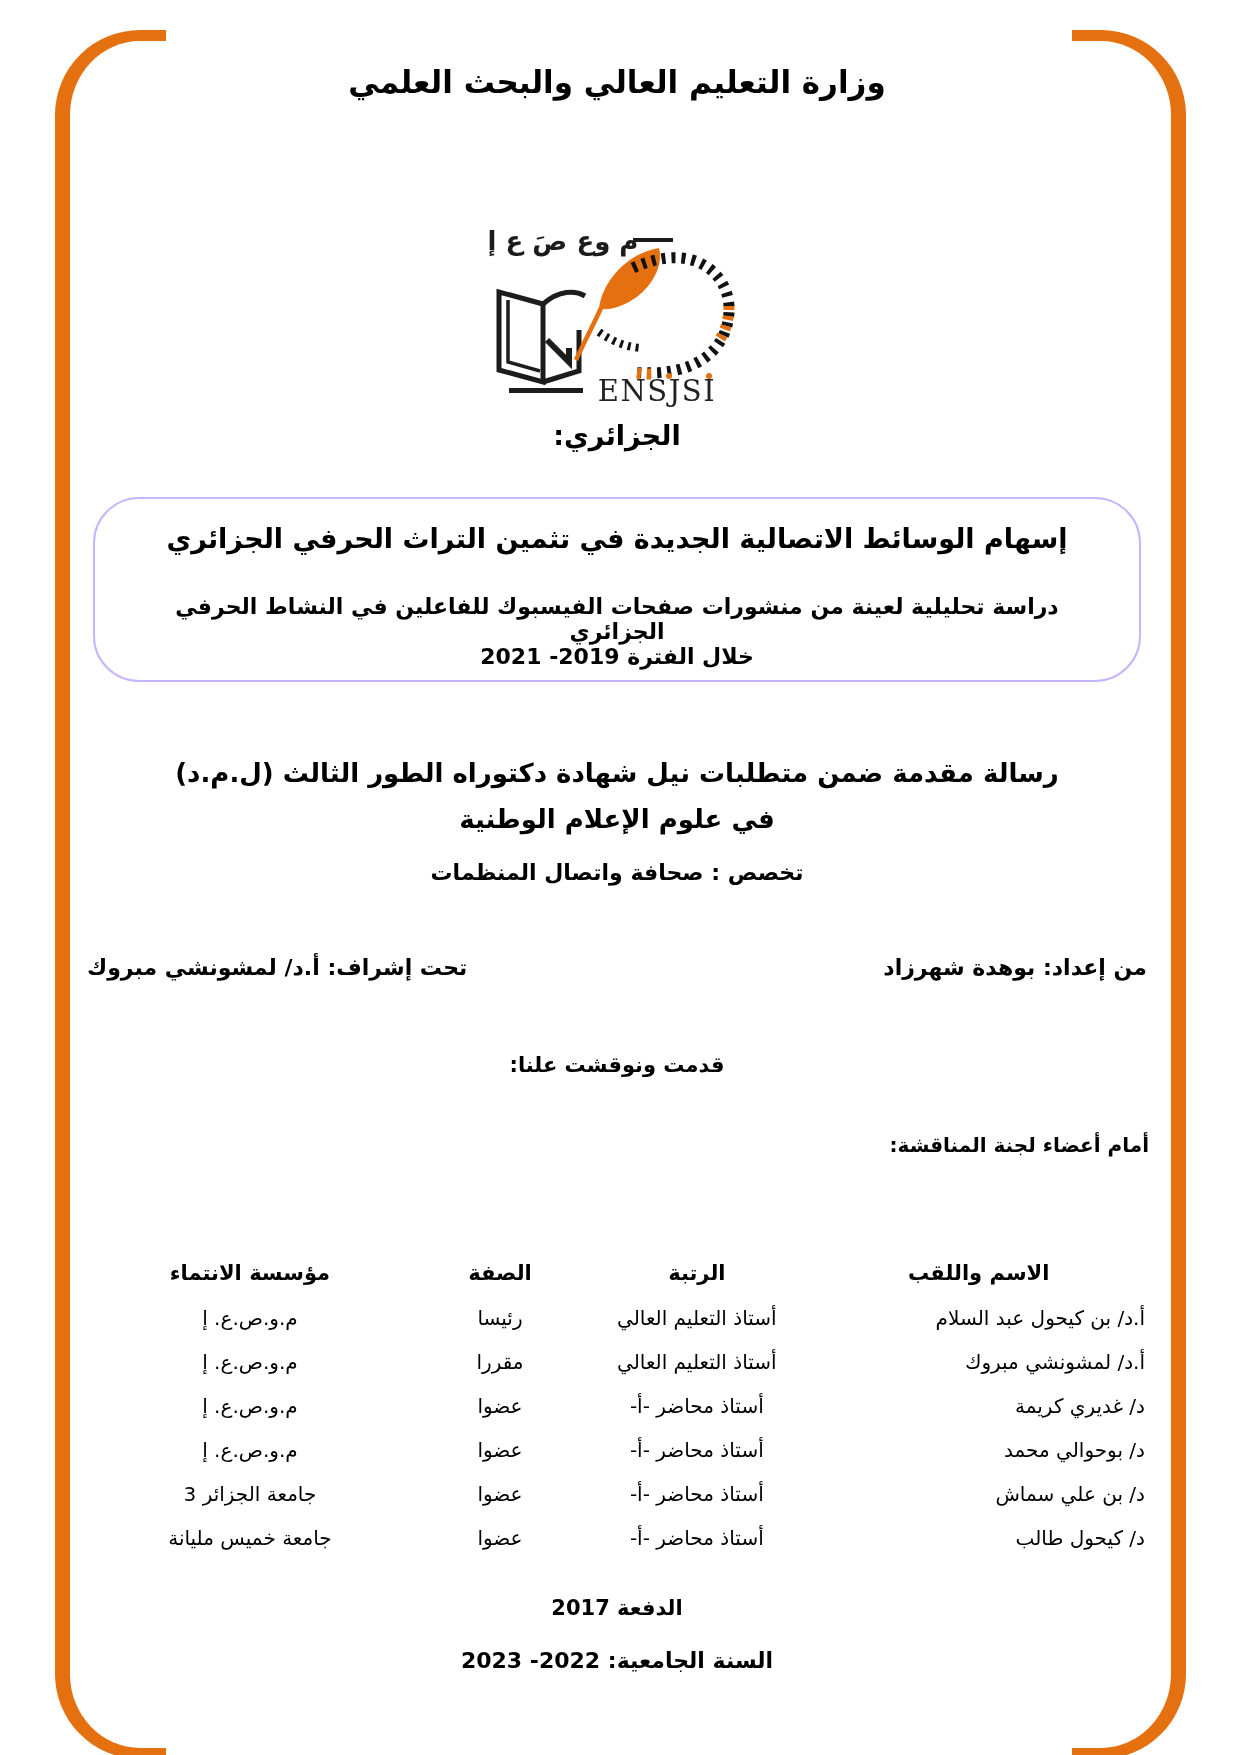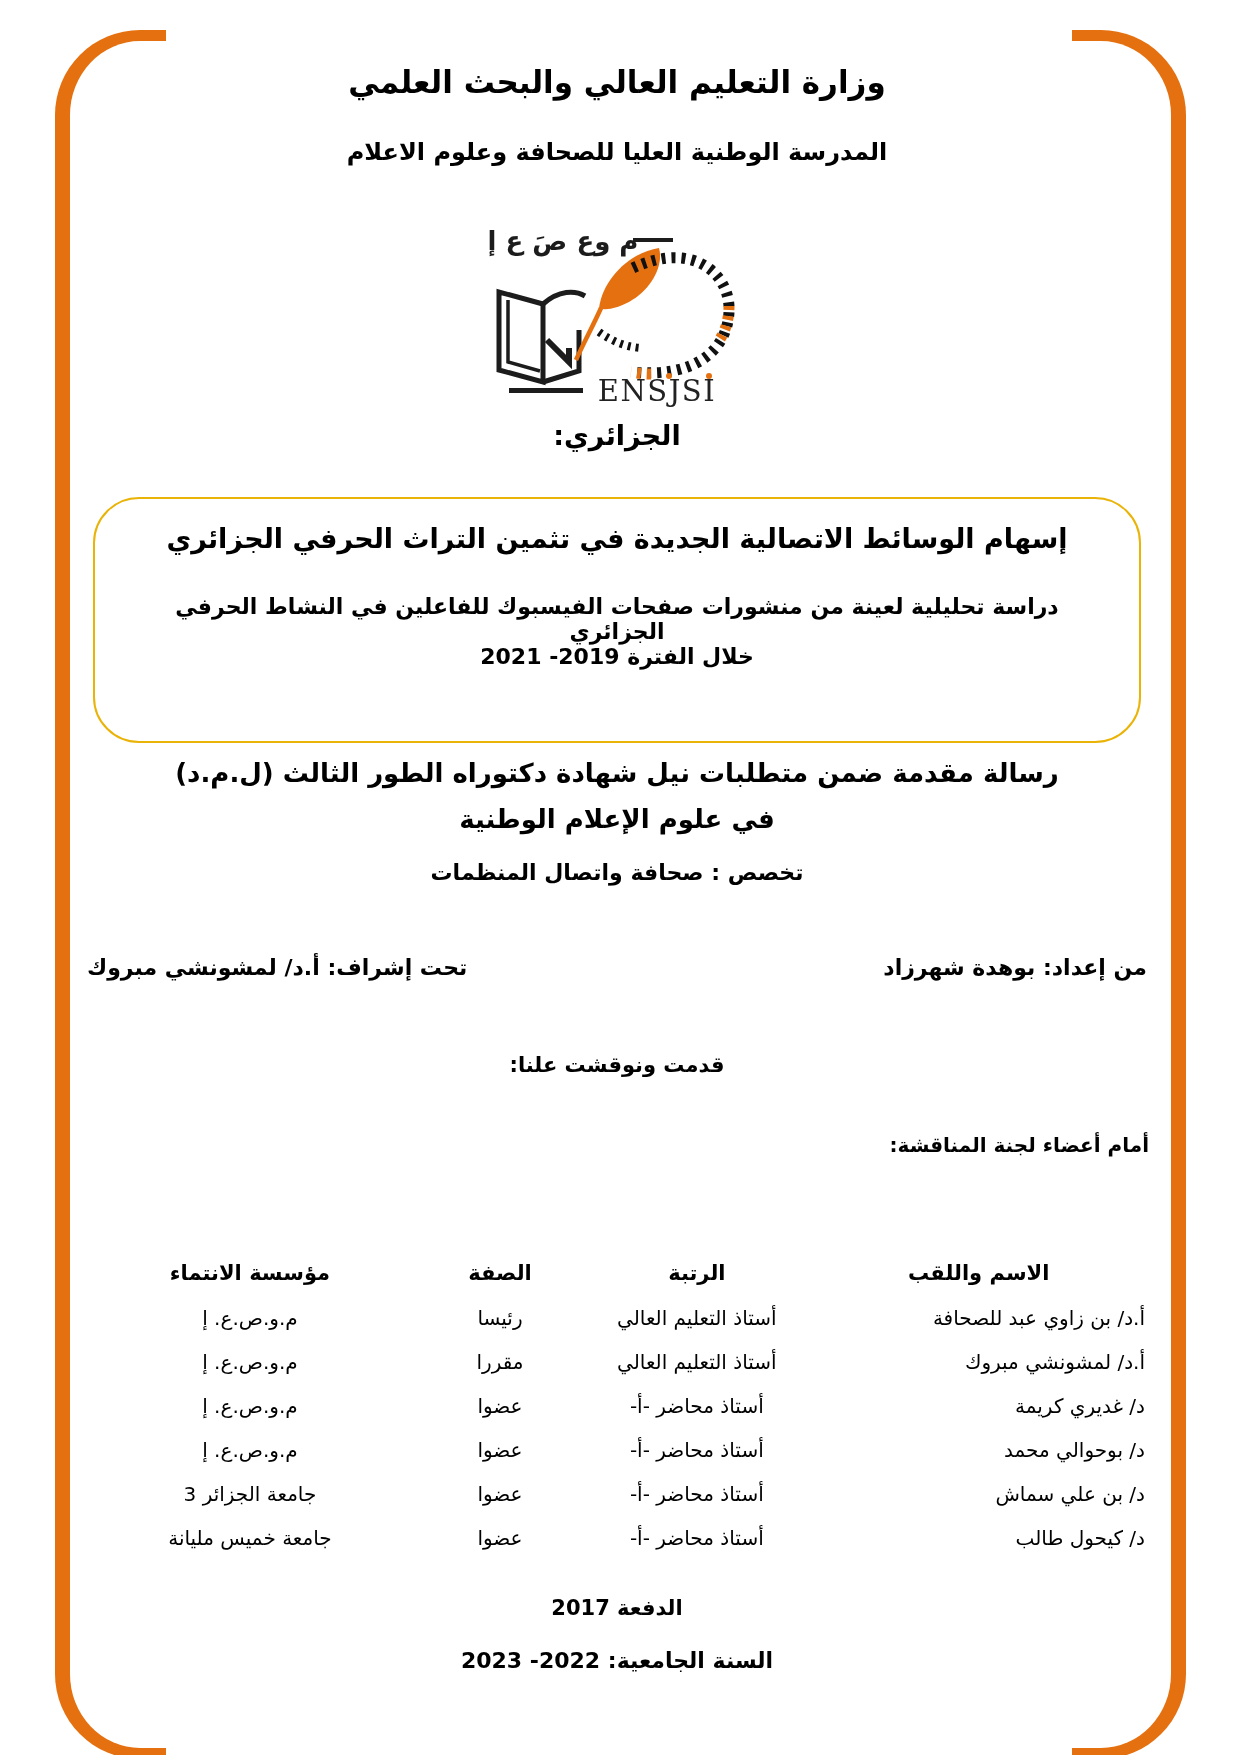--- a/index.html
+++ b/index.html
@@ -13,21 +13,21 @@
   .frame-right{left:1072px;top:30px;width:99px;height:1707px;
     border-right:15px solid #E5700F;border-top:11px solid #E5700F;border-bottom:11px solid #E5700F;
     border-radius:0 85px 85px 0;}
   
   .content{position:absolute;left:85px;right:92px;top:0;bottom:0;direction:rtl;}
   .abs{position:absolute;left:0;right:0;text-align:center;}
   .ministry{top:64px;font-size:31px;font-weight:bold;letter-spacing:1px;}
   .school{top:138px;font-size:24px;font-weight:bold;}
   .logo-wrap{top:190px;display:flex;justify-content:center;}
   .subject{top:420px;font-size:27px;font-weight:bold;}
-  .title-box{top:497px;left:8px;right:8px;height:246px;border:2px solid #eab308;
+  .title-box{top:497px;left:8px;right:8px;height:185px;border:2px solid #c4b5fd;
     border-radius:46px;box-sizing:border-box;padding:24px 30px 0 30px;text-align:center;}
   .title-box .t1{font-size:27px;font-weight:bold;margin-bottom:40px;}
   .title-box .t2{font-size:22px;font-weight:bold;}
   .title-box .t3{font-size:22px;font-weight:bold;}
   .thesis{top:750px;font-size:26px;font-weight:bold;line-height:46px;}
   .specialty{top:860px;font-size:22px;font-weight:bold;}
   .credits-row{top:955px;display:flex;justify-content:space-between;
     font-size:22px;font-weight:bold;padding:0 2px;}
   .defense-note{top:1053px;font-size:21px;font-weight:bold;}
   .committee-intro{top:1133px;font-size:20px;font-weight:bold;text-align:right;}
@@ -45,21 +45,20 @@
 </style>
 </head>
 <body>
 
 <div class="frame frame-left"></div>
 <div class="frame frame-right"></div>
 
 <div class="content">
 
   <div class="abs ministry">وزارة التعليم العالي والبحث العلمي</div>
-  <div class="abs school">المدرسة الوطنية العليا للصحافة وعلوم الاعلام</div>
 
   <div class="abs logo-wrap">
     <svg width="272" height="218" viewBox="0 0 272 218">
 
       <text x="82" y="60" text-anchor="middle" direction="rtl" font-family="DejaVu Sans, sans-serif" font-size="26" font-weight="bold" fill="#1C1C1C">م وع صَ ع إ</text>
       <rect x="152" y="48" width="40" height="4" fill="#1C1C1C"></rect>
 
       <g stroke="#1C1C1C" fill="none">
         <path d="M18,102 L18,180 L62,192 L62,114 Z" stroke-width="5"></path>
         <path d="M27,110 L27,172 L59,181" stroke-width="3.5"></path>
@@ -113,21 +112,21 @@
 
   <div class="abs committee">
     <div class="crow chead">
       <div>الاسم واللقب</div>
       <div>الرتبة</div>
       <div>الصفة</div>
       <div>مؤسسة الانتماء</div>
     </div>
     <div class="cbody">
       <div class="crow">
-        <div class="cell-name">أ.د/ بن زاوي عبد للصحافة</div>
+        <div class="cell-name">أ.د/ بن كيحول عبد السلام</div>
         <div class="cell-mid">أستاذ التعليم العالي</div>
         <div class="cell-mid">رئيسا</div>
         <div class="cell-mid">م.و.ص.ع. إ</div>
       </div>
       <div class="crow">
         <div class="cell-name">أ.د/ لمشونشي مبروك</div>
         <div class="cell-mid">أستاذ التعليم العالي</div>
         <div class="cell-mid">مقررا</div>
         <div class="cell-mid">م.و.ص.ع. إ</div>
       </div>

